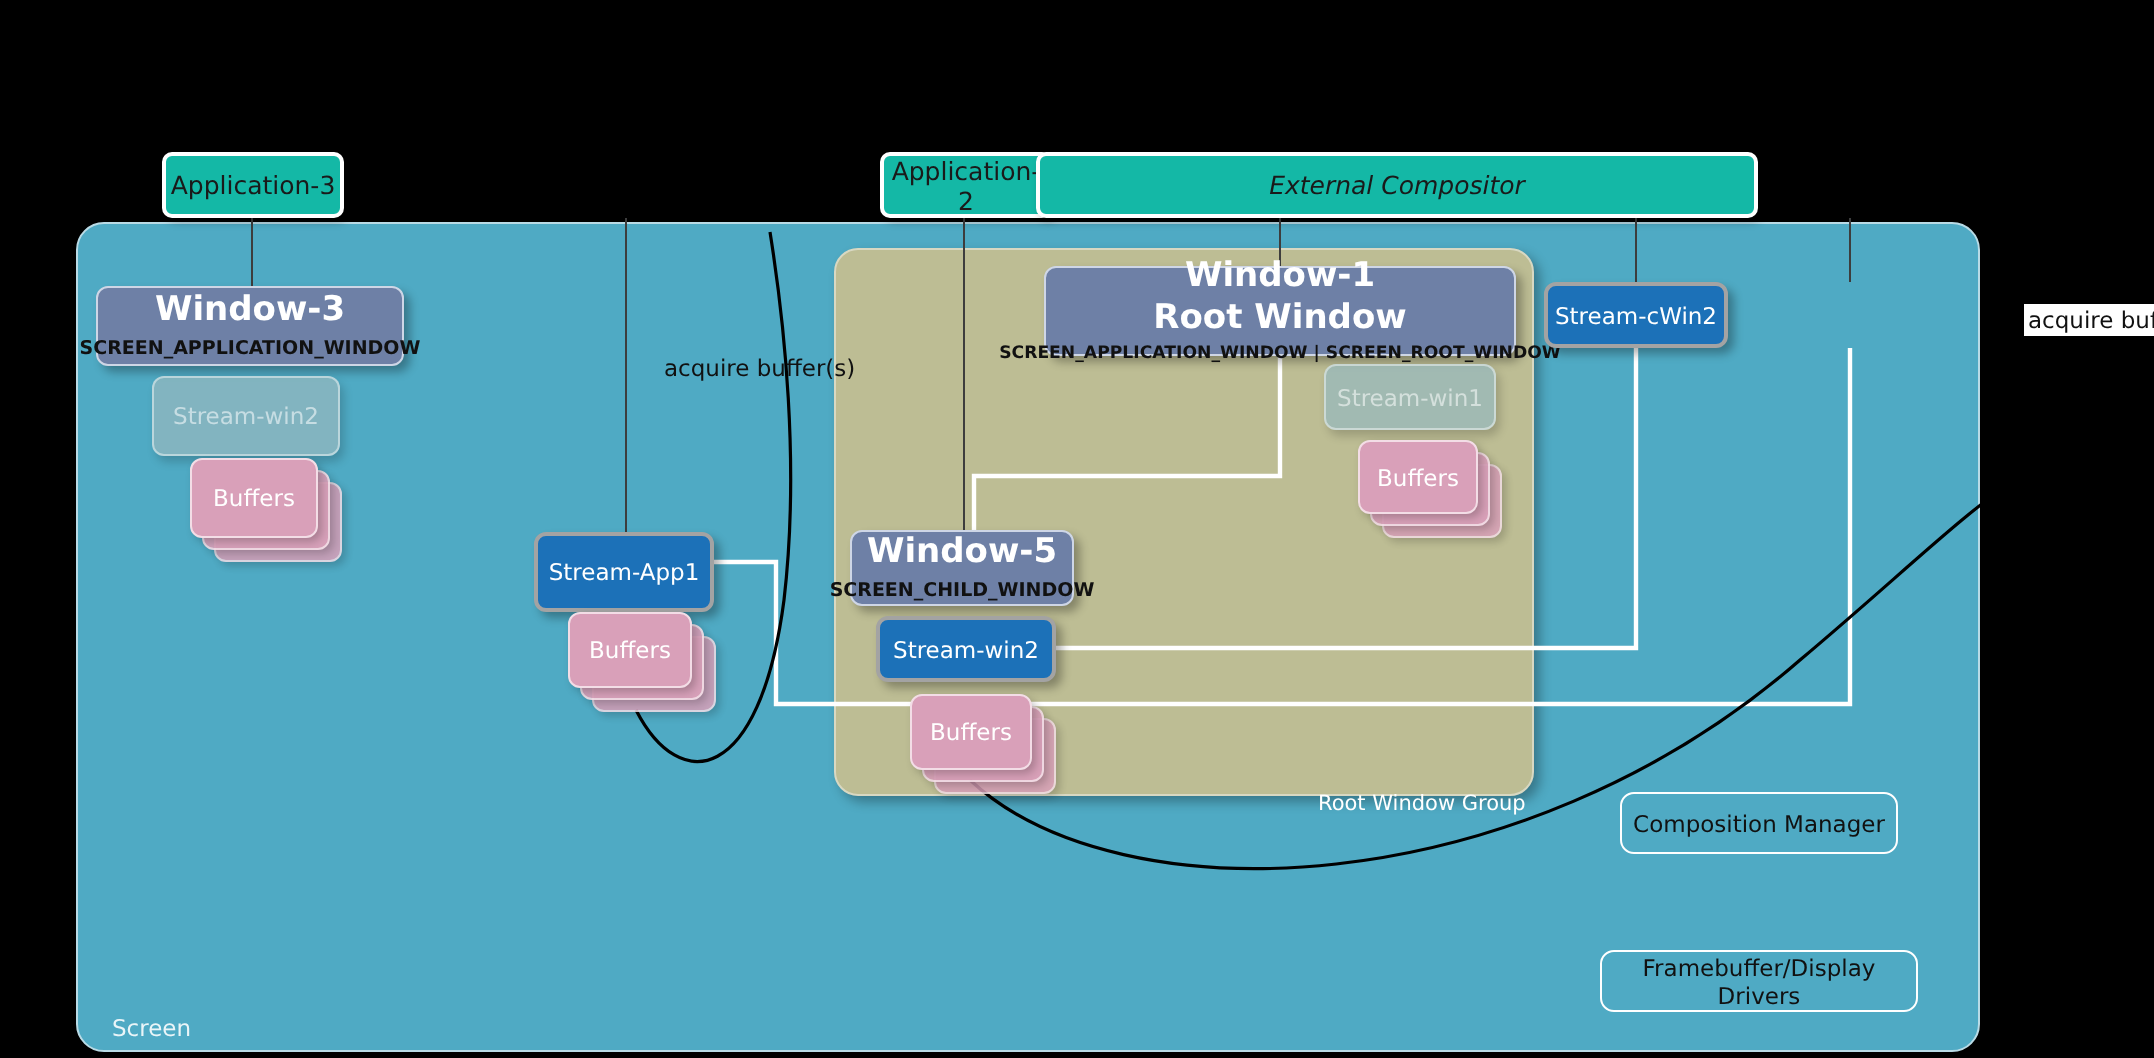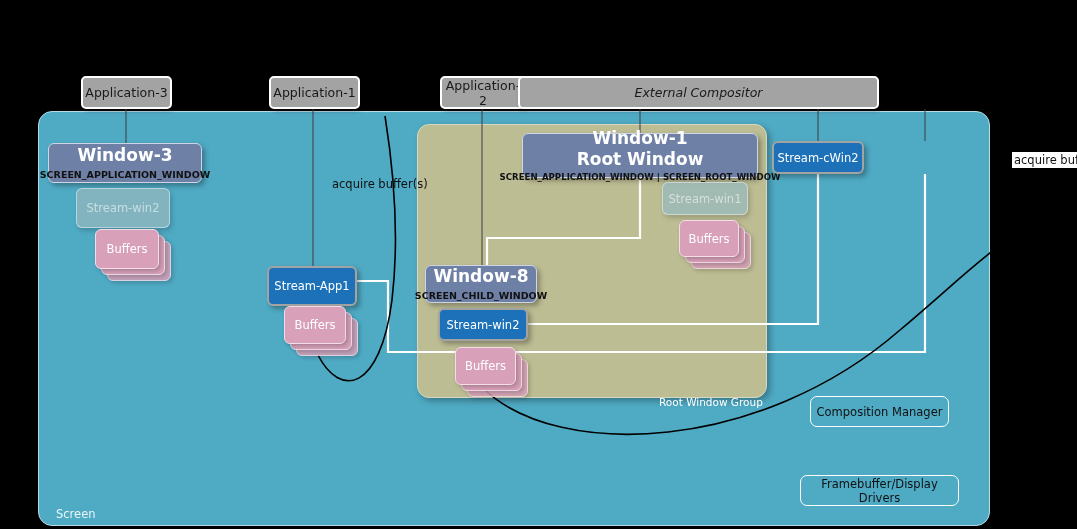--- a/index.html
+++ b/index.html
@@ -4,21 +4,21 @@
 <style>
   html,body{margin:0;padding:0;background:#000;}
   body{width:1077px;height:529px;position:relative;overflow:hidden;
        font-family:"DejaVu Sans","Liberation Sans",sans-serif;}
   #stage{position:absolute;left:0;top:0;width:1077px;height:529px;background:#000;}
 
   
   .box{position:absolute;box-sizing:border-box;display:flex;flex-direction:column;
        align-items:center;justify-content:center;text-align:center;border-radius:6px;}
 
-  .app-box{background:#a3a3a3;border:2px solid #ffffff;color:#1a1a1a;
+  .app-box{background:#14b8a6;border:2px solid #ffffff;color:#1a1a1a;
            font-size:12.5px;border-radius:5px;
            box-shadow:2px 2px 4px rgba(0,0,0,.28);text-align:center;}
 
   .screen-box{position:absolute;background:#4FAAC4;border:1px solid #b9dbe6;
               border-radius:14px;box-shadow:3px 3px 7px rgba(0,0,0,.35);}
 
   .group-box{position:absolute;background:#BDBD94;border:1px solid #d8d8c2;
              border-radius:12px;box-shadow:3px 3px 6px rgba(0,0,0,.3);}
 
   .window-box{background:#6E80A6;border:1px solid #ced6e6;color:#ffffff;
@@ -87,23 +87,20 @@
     <g stroke="#000000" stroke-width="1.6" fill="none">
       <path d="M 318 355 C 340 398 380 392 392 300 C 400 232 392 160 385 116"></path>
       <path d="M 485 390 C 560 460 760 452 900 330 C 950 288 980 258 1010 238"></path>
     </g>
   </svg>
 
   <div class="box app-box" style="left:81px;top:76px;width:91px;height:33px;">
     <span>Application-3</span>
   </div>
 
-  <div class="box app-box" style="left:269px;top:76px;width:91px;height:33px;">
-    <span>Application-1</span>
-  </div>
 
   <div class="box app-box" style="left:440px;top:76px;width:86px;height:33px;">
     <span>Application-2</span>
   </div>
 
   <div class="box app-box" style="left:518px;top:76px;width:361px;height:33px;font-style:italic;">
     <span>External Compositor</span>
   </div>
 
   <div class="box window-box" style="left:48px;top:143px;width:154px;height:40px;">
@@ -147,21 +144,21 @@
 
   <div class="bufstack" style="left:679px;top:220px;width:70px;height:48px;">
     <div class="bufcard c3" style="width:58px;height:35px;"></div>
     <div class="bufcard c2" style="width:58px;height:35px;"></div>
     <div class="bufcard c1" style="width:58px;height:35px;">
       <span>Buffers</span>
     </div>
   </div>
 
   <div class="box window-box" style="left:425px;top:265px;width:112px;height:38px;">
-    <span class="wtitle">Window-8</span>
+    <span class="wtitle">Window-5</span>
     <span class="wsub">SCREEN_CHILD_WINDOW</span>
   </div>
 
   <div class="box stream-box" style="left:438px;top:308px;width:90px;height:33px;">
     <span>Stream-win2</span>
   </div>
 
   <div class="bufstack" style="left:455px;top:347px;width:72px;height:50px;">
     <div class="bufcard c3" style="width:59px;height:36px;"></div>
     <div class="bufcard c2" style="width:59px;height:36px;"></div>

